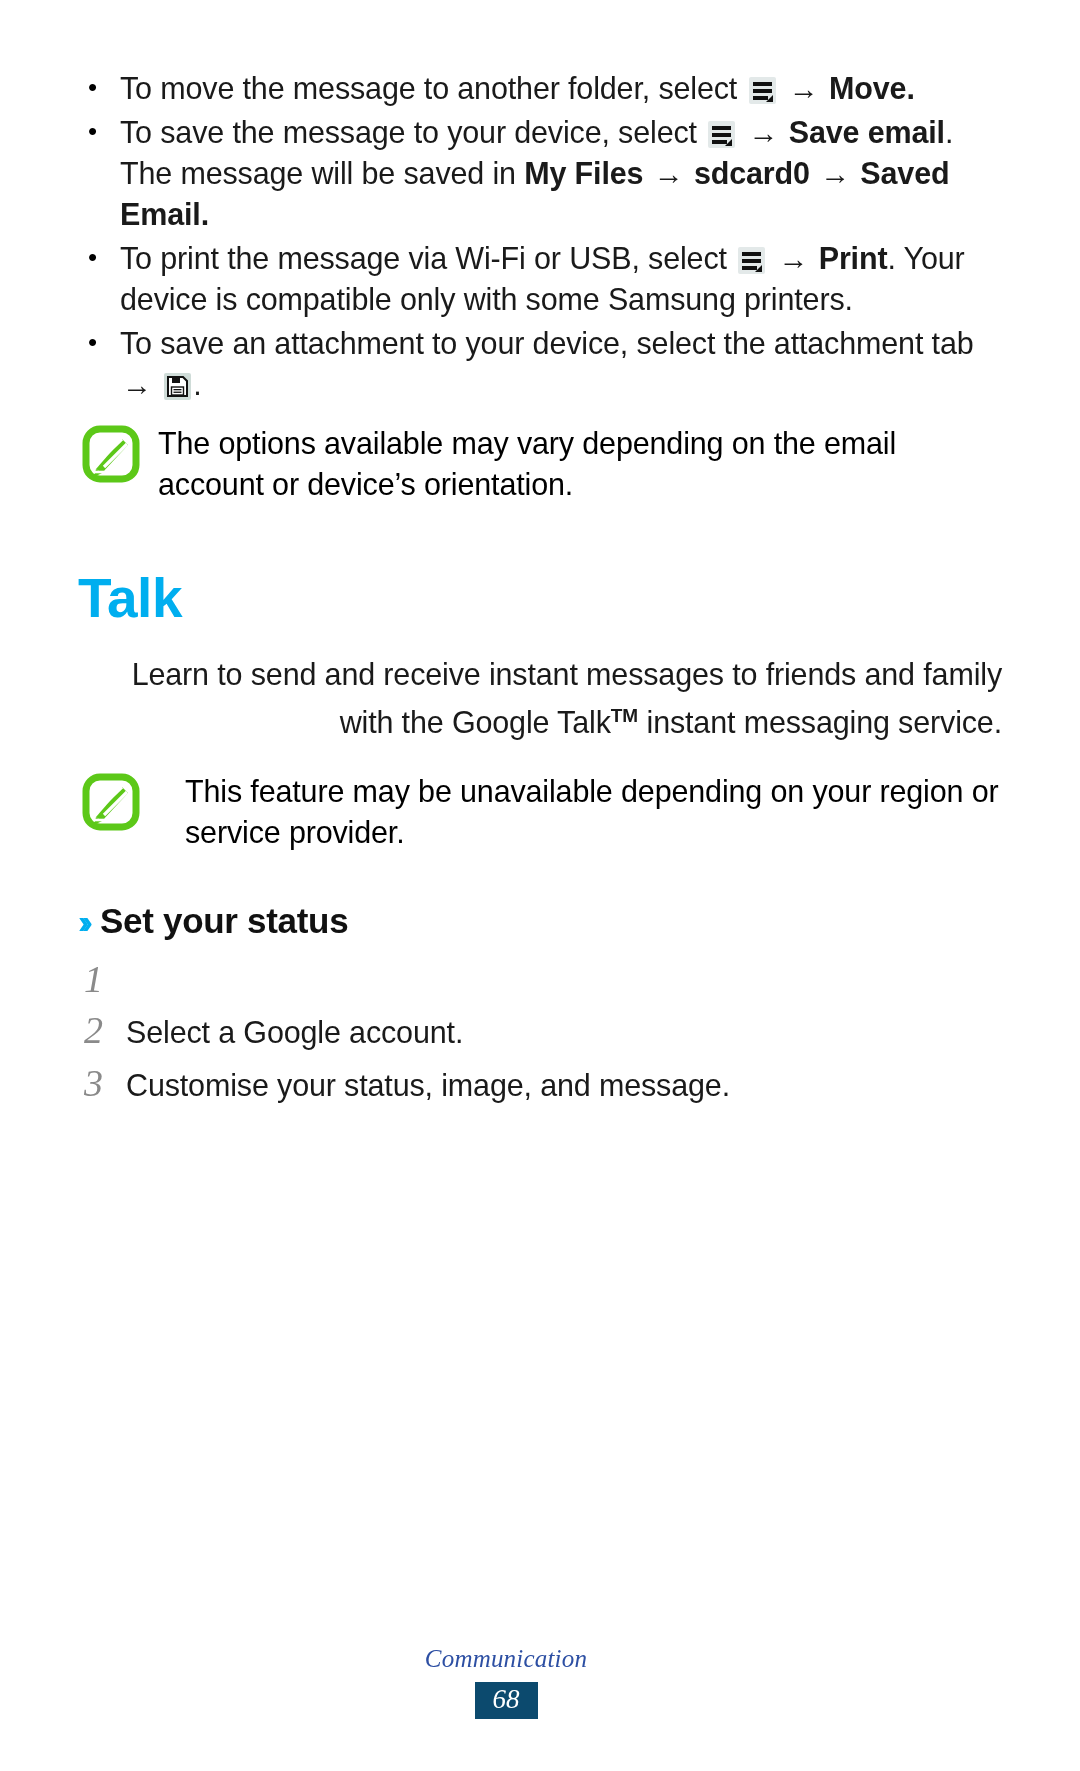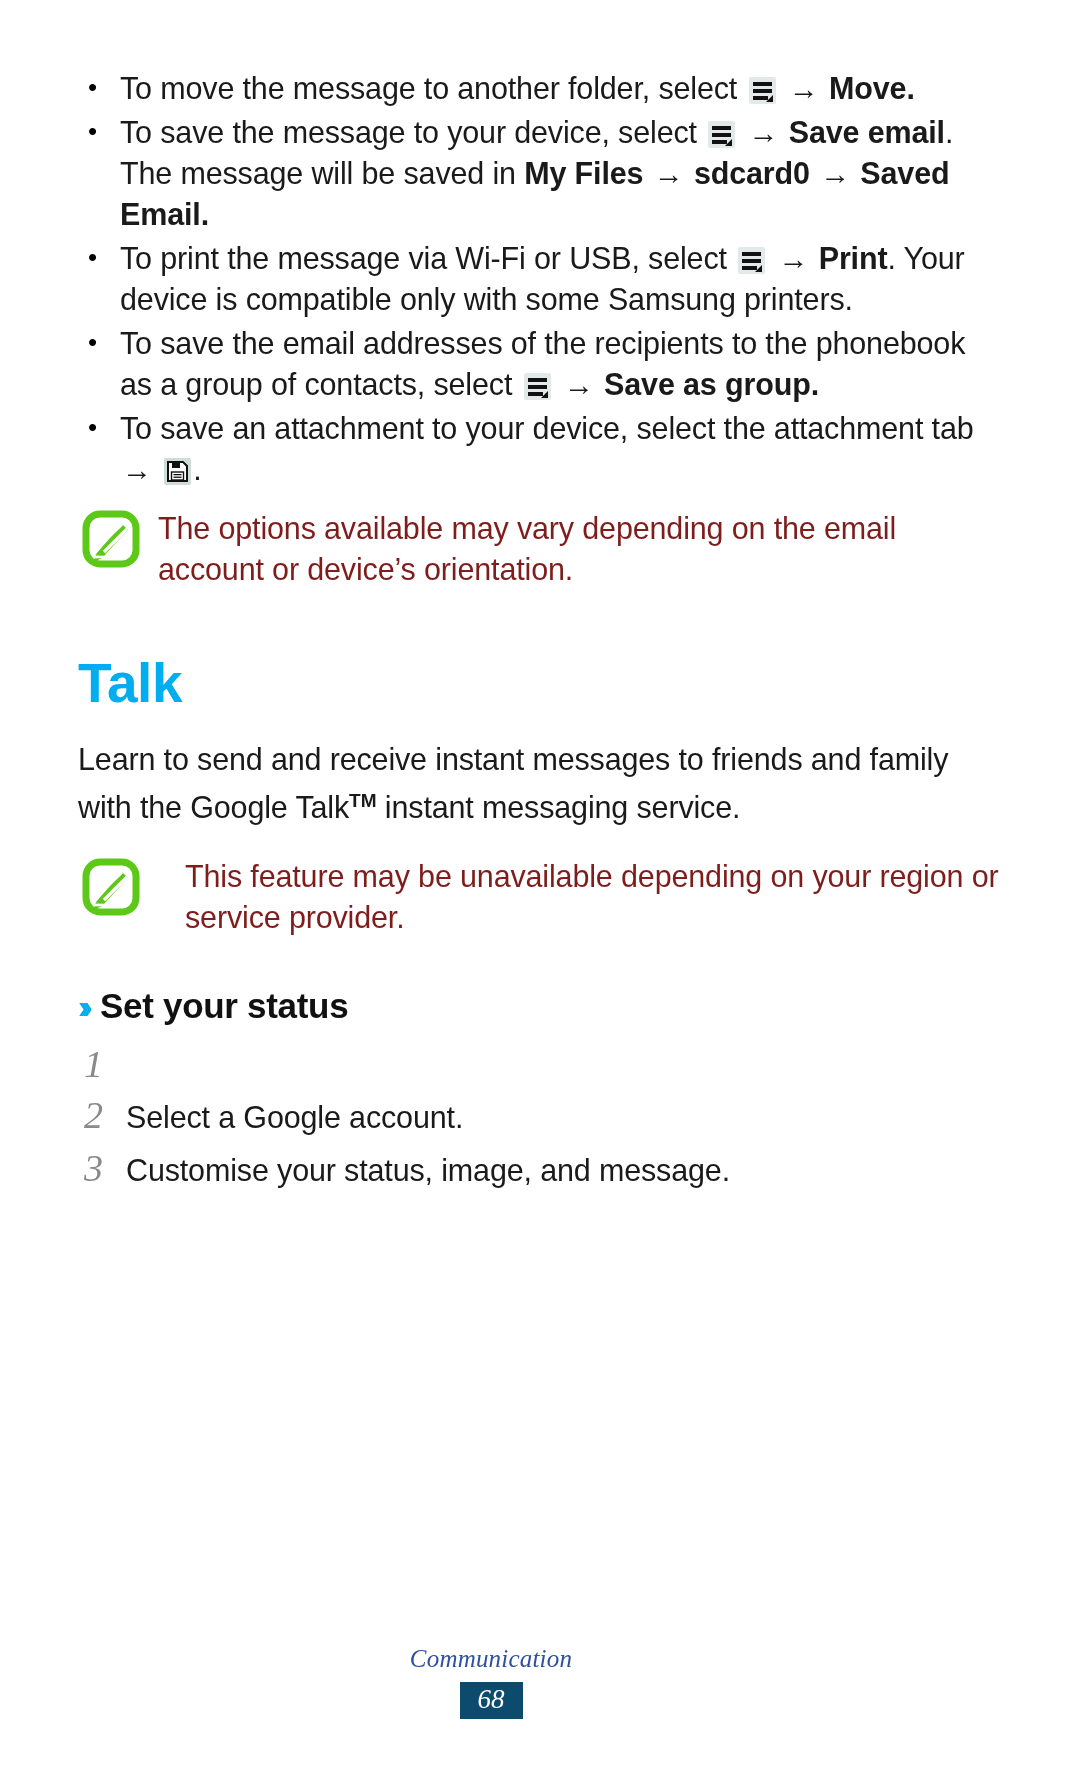--- a/index.html
+++ b/index.html
@@ -108,40 +108,41 @@
     flex: 0 0 auto;
     width: 58px;
     height: 58px;
     margin-right: 18px;
     margin-top: 4px;
   }
   .note-text {
     font-size: 30.5px;
     line-height: 41px;
     letter-spacing: -0.15px;
-    color: #7f1d1d;
+    color: #000000;
     padding-top: 2px;
   }
 
   
   .h1 {
     font-size: 55px;
     font-weight: bold;
     color: #00AEEF;
     letter-spacing: -0.5px;
     line-height: 1;
     margin: 66px 0 28px 0;
   }
 
   .para {
     font-size: 30.5px;
     line-height: 41px;
     letter-spacing: -0.15px;
     color: #1a1a1a;
     margin: 0;
+    text-align: right;
   }
   .tm {
     font-size: 19px;
     font-weight: bold;
     vertical-align: 11px;
     letter-spacing: 0;
   }
 
   
   .h2 {
@@ -180,21 +181,21 @@
     font-style: italic;
     font-size: 38px;
     color: #8a8a8a;
     text-align: left;
     padding-left: 6px;
   }
 
   
   .footer {
     position: absolute;
-    left: 1px;
+    left: 16px;
     bottom: 52px;
     width: 980px;
     text-align: center;
   }
   .footer-label {
     font-family: "Liberation Serif", "DejaVu Serif", serif;
     font-style: italic;
     font-size: 25px;
     color: #2d4fa3;
     letter-spacing: 0.2px;
@@ -237,26 +238,20 @@
       <span class="b">Saved Email</span><span class="b">.</span>
     </li>
 
     <li class="bullet-item">
       <span>To print the message via Wi-Fi or USB, select</span>
       <span class="icon-menu"><i></i><i></i><i></i><span class="corner"></span></span>
       <span class="arrow">→</span>
       <span class="b">Print</span><span>. Your device is compatible only with some Samsung printers.</span>
     </li>
 
-    <li class="bullet-item">
-      <span>To save the email addresses of the recipients to the phonebook as a group of contacts, select</span>
-      <span class="icon-menu"><i></i><i></i><i></i><span class="corner"></span></span>
-      <span class="arrow">→</span>
-      <span class="b">Save as group</span><span class="b">.</span>
-    </li>
 
 
     <li class="bullet-item">
       <span>To save an attachment to your device, select the attachment tab</span>
       <span class="arrow">→</span>
       <span class="icon-save">
         <svg width="21" height="21" viewBox="0 0 21 21" xmlns="http://www.w3.org/2000/svg">
           <path d="M1 1 h15 l4 4 v15 h-19 z" fill="#ffffff" stroke="#111" stroke-width="2"></path>
           <rect x="5" y="1" width="8" height="6" fill="#111"></rect>
           <rect x="4.5" y="11" width="12" height="8" fill="#ffffff" stroke="#111" stroke-width="1.4"></rect>

